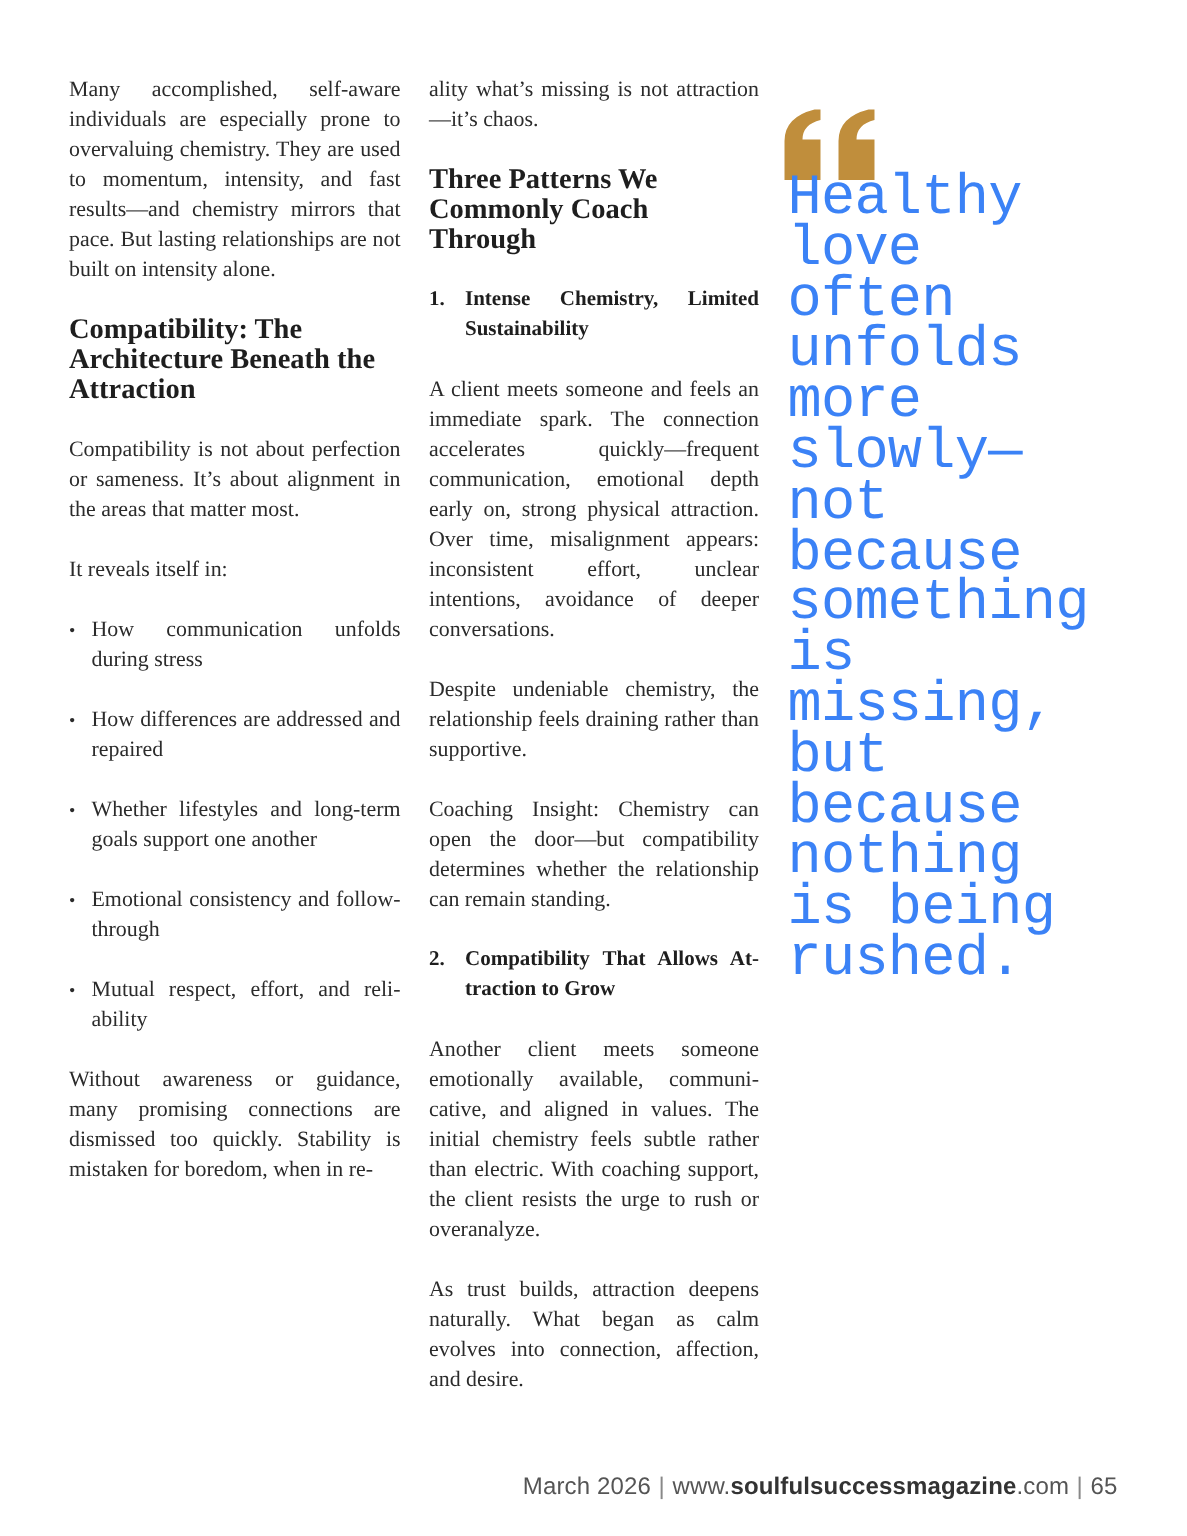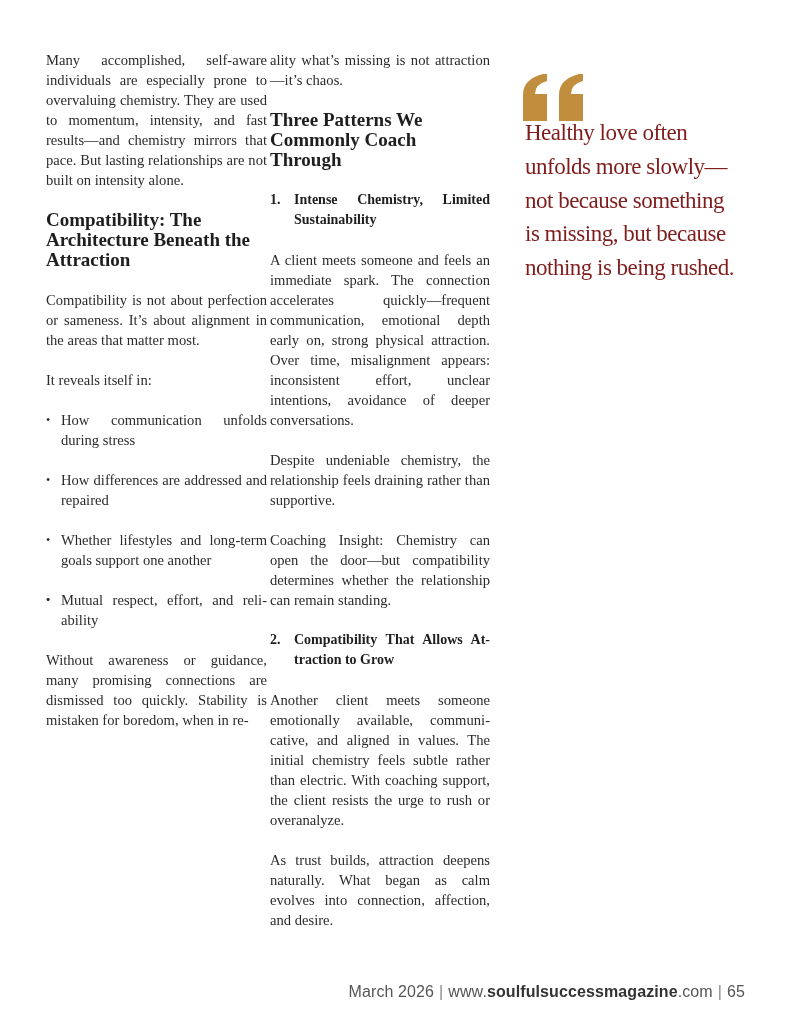--- a/index.html
+++ b/index.html
@@ -6,21 +6,21 @@
     body { width: 791px; height: 1024px; position: relative; overflow: hidden; }
     .col {
       position: absolute;
       top: 50px;
       font-family: "Liberation Serif", "DejaVu Serif", serif;
       font-size: 14.6px;
       line-height: 20px;
       color: #2b2b2b;
     }
     .col1 { left: 46px; width: 221px; }
-    .col2 { left: 270px; width: 220px; }
+    .col2 { left: 286px; width: 220px; }
     .col p {
       margin: 0 0 20px 0;
       text-align: justify;
       hyphens: manual;
     }
     .col h2 {
       margin: 0 0 20px 0;
       font-size: 19px;
       line-height: 20px;
       font-weight: bold;
@@ -62,24 +62,24 @@
       font-size: 112px;
       line-height: 80px;
       height: 54px;
       overflow: visible;
       color: #C08E3C;
       letter-spacing: -6px;
       margin-left: -4px;
     }
     .quote-text {
       margin-top: 18px;
-      font-family: Liberation Serif, serif;
-      font-size: 23px;
+      font-family: Liberation Mono, monospace;
+      font-size: 38px;
       line-height: 33.8px;
-      color: #7f1d1d;
+      color: #3b82f6;
       letter-spacing: -0.5px;
     }
     .footer {
       position: absolute;
       right: 46px;
       top: 983px;
       font-family: "Liberation Sans", "DejaVu Sans", sans-serif;
       font-size: 16px;
       color: #555555;
       letter-spacing: 0.1px;
@@ -92,21 +92,21 @@
 
 <div class="col col1">
   <p>Many accomplished, self-aware individuals are especially prone to overvaluing chemistry. They are used to momentum, intensity, and fast results—and chemistry mirrors that pace. But lasting rela­tionships are not built on intensity alone.</p>
   <h2>Compatibility: The Architecture Beneath the Attraction</h2>
   <p>Compatibility is not about per­fection or sameness. It’s about alignment in the areas that matter most.</p>
   <p>It reveals itself in:</p>
   <ul>
     <li><span class="bullet">•</span><span>How communication unfolds during stress</span></li>
     <li><span class="bullet">•</span><span>How differences are addressed and repaired</span></li>
     <li><span class="bullet">•</span><span>Whether lifestyles and long-term goals support one another</span></li>
-    <li><span class="bullet">•</span></li>
+    <li><span class="bullet">•</span><span>Emotional consistency and fol­low-through</span></li>
     <li><span class="bullet">•</span><span>Mutual respect, effort, and reli­ability</span></li>
   </ul>
   <p>Without awareness or guidance, many promising connections are dismissed too quickly. Stability is mistaken for boredom, when in re-</p>
 </div>
 
 <div class="col col2">
   <p>ality what’s missing is not attrac­tion—it’s chaos.</p>
   <h2>Three Patterns We Commonly Coach Through</h2>
   <div class="numbered">
     <span class="num">1.</span>

